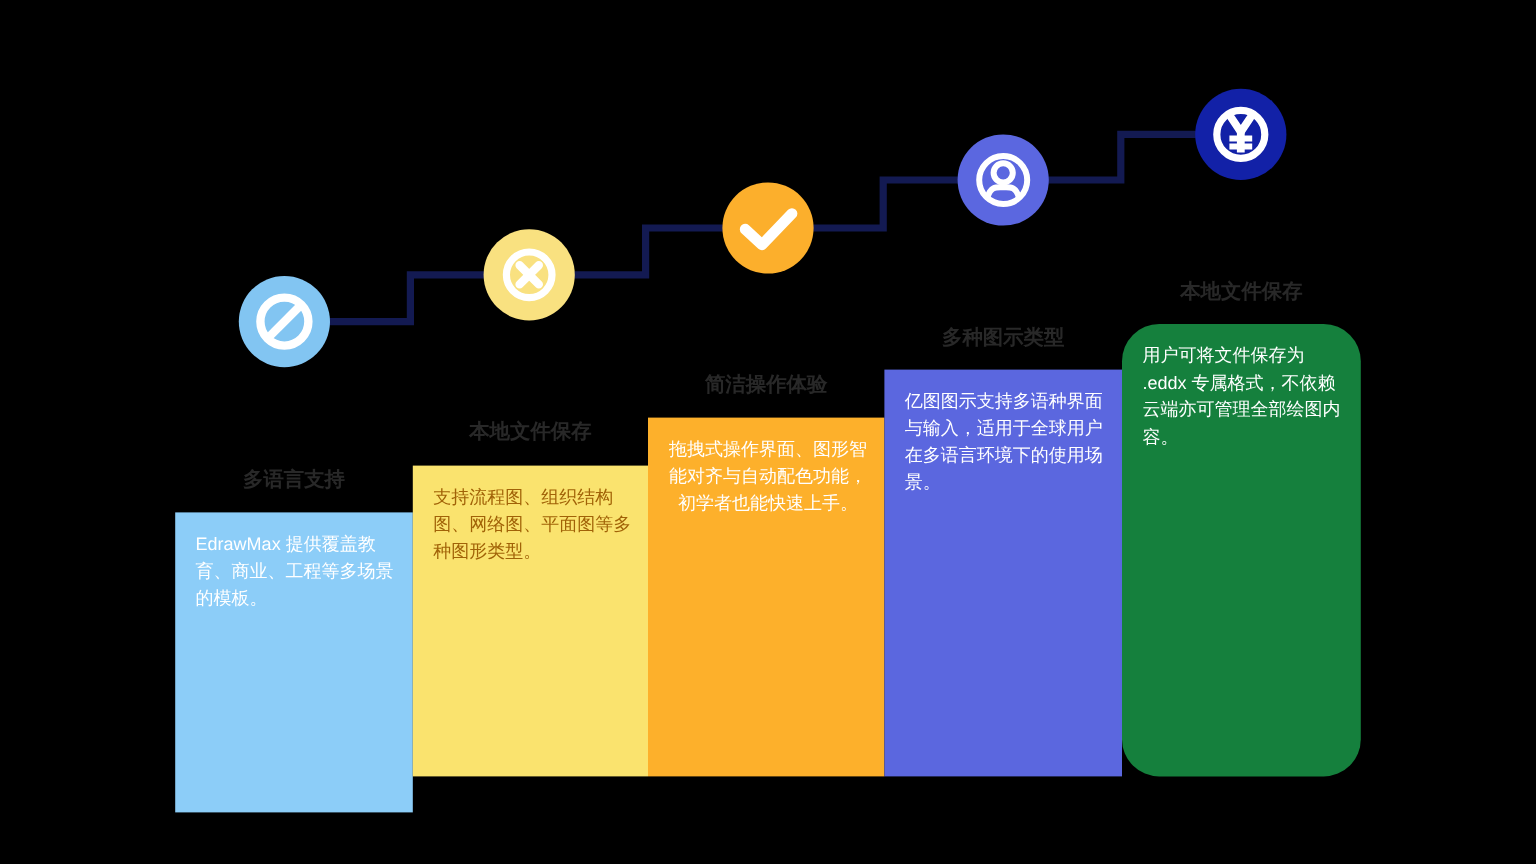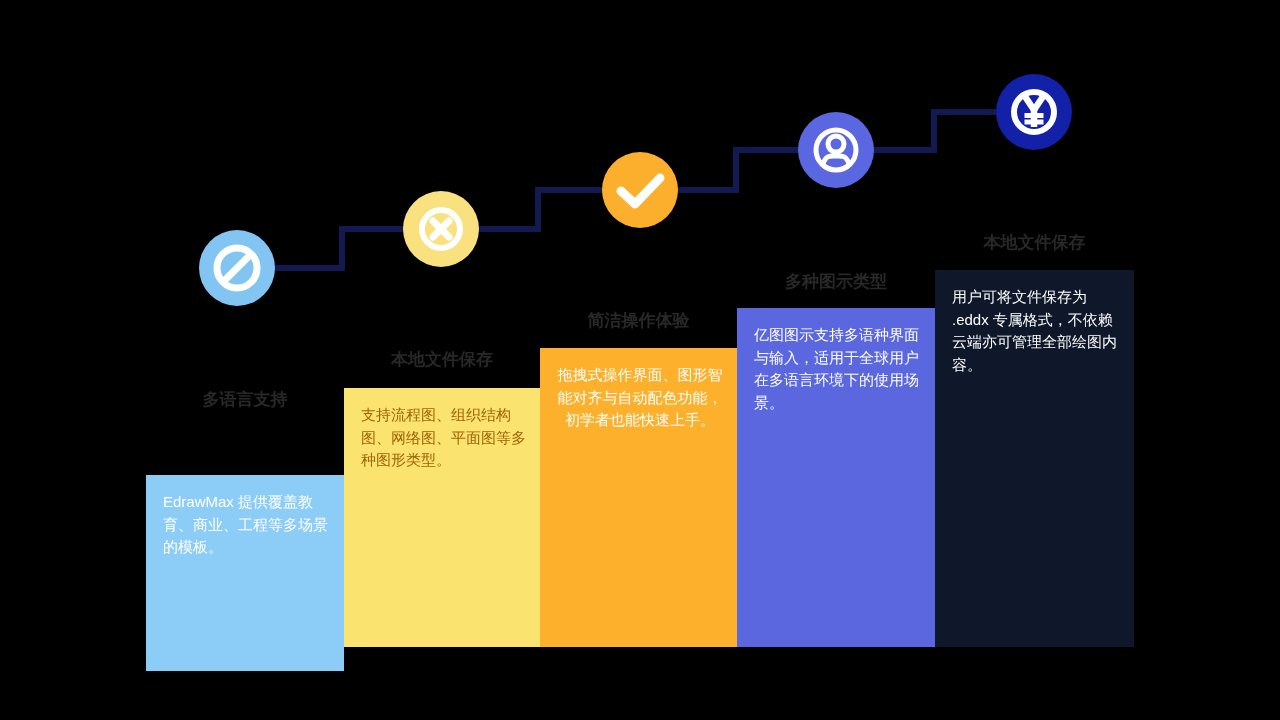--- a/index.html
+++ b/index.html
@@ -9,21 +9,21 @@
     background:#000;
     overflow:hidden;
     font-family:"Liberation Sans","DejaVu Sans",sans-serif;
   }
   
   .connector{position:absolute;left:0;top:0;width:1280px;height:720px;}
   .connector polyline{fill:none;stroke-width:6px;}
   
   .bar{position:absolute;box-sizing:border-box;}
   .bar p{margin:0;padding:16px 14px 0 17px;font-size:15px;line-height:1.5;}
-  .bar1{left:146px;top:427px;width:198px;height:196px;margin-top:48px;}
+  .bar1{left:146px;top:427px;width:198px;height:250px;}
   .bar2{left:344px;top:388px;width:196px;height:259px;}
   .bar3{left:540px;top:348px;width:197px;height:299px;text-align:center;}
   .bar4{left:737px;top:308px;width:198px;height:339px;}
   .bar5{left:935px;top:270px;width:199px;height:377px;}
   
   .step-title{position:absolute;font-size:17px;font-weight:700;text-align:center;height:22px;}
   .t1{left:146px;top:388px;width:198px;}
   .t2{left:344px;top:348px;width:196px;}
   .t3{left:540px;top:309px;width:197px;}
   .t4{left:737px;top:270px;width:198px;}
@@ -51,21 +51,21 @@
   </div>
   <div class="bar bar2" style="background-color: rgb(250, 227, 110);">
     <p style="color: #a16207; font-family: Liberation Serif, serif;">支持流程图、组织结构图、网络图、平面图等多种图形类型。</p>
   </div>
   <div class="bar bar3" style="background-color: rgb(253, 176, 43);">
     <p style="color: rgb(255, 255, 255);">拖拽式操作界面、图形智能对齐与自动配色功能，初学者也能快速上手。</p>
   </div>
   <div class="bar bar4" style="background-color: rgb(91, 103, 223);">
     <p style="color: rgb(255, 255, 255);">亿图图示支持多语种界面与输入，适用于全球用户在多语言环境下的使用场景。</p>
   </div>
-  <div class="bar bar5" style="background-color: #0f172a;">
+  <div class="bar bar5" style="background-color: #15803d; border-radius: 31px;">
     <p style="color: rgb(255, 255, 255);">用户可将文件保存为 .eddx 专属格式，不依赖云端亦可管理全部绘图内容。</p>
   </div>
 
   <div class="step-title t1" style="color: rgb(40, 40, 40);">多语言支持</div>
   <div class="step-title t2" style="color: rgb(40, 40, 40);">本地文件保存</div>
   <div class="step-title t3" style="color: rgb(40, 40, 40);">简洁操作体验</div>
   <div class="step-title t4" style="color: rgb(40, 40, 40);">多种图示类型</div>
   <div class="step-title t5" style="color: rgb(40, 40, 40);">本地文件保存</div>
 
   <div class="step-icon i1" style="background-color: rgb(130, 197, 242);">

